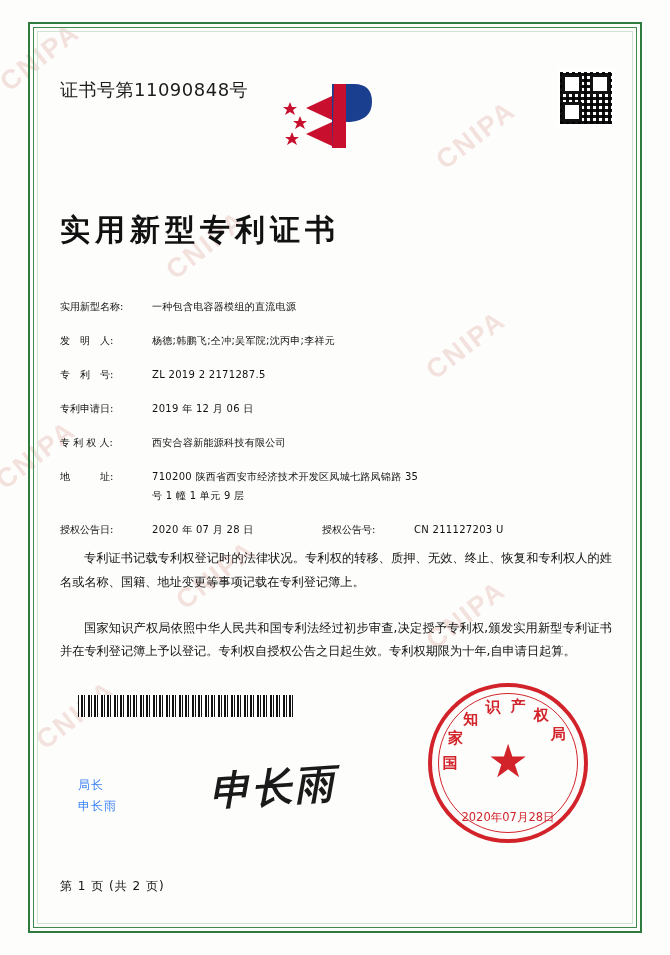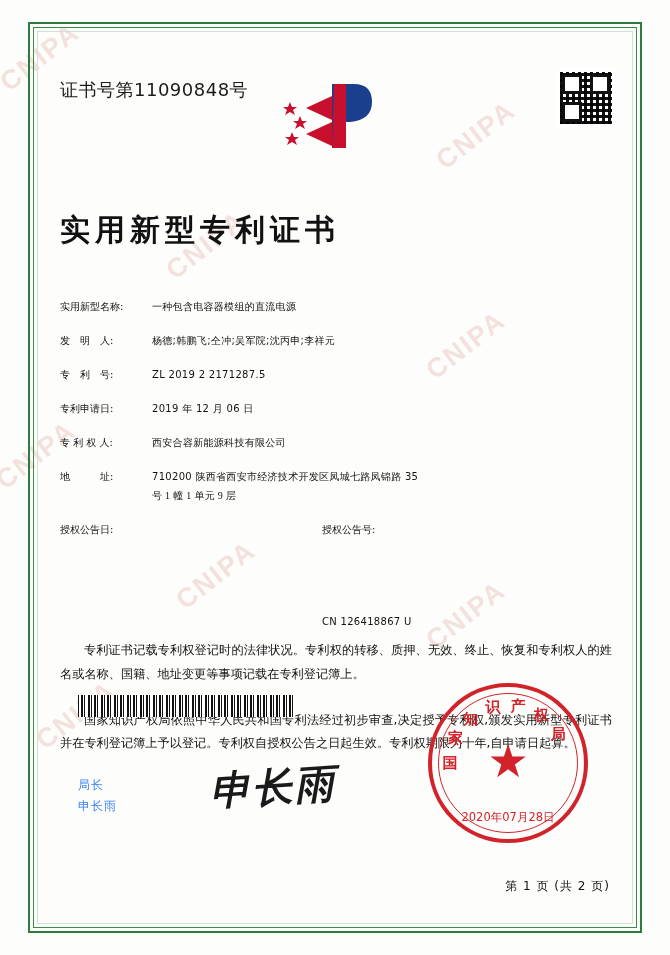--- a/index.html
+++ b/index.html
@@ -119,26 +119,26 @@
   .flabel{
     width:92px;
     flex:0 0 92px;
     letter-spacing:0px;
     white-space:nowrap;
   }
   .fvalue{
     flex:1;
     letter-spacing:.3px;
   }
-  .fvalue .sub{display:block;font-family:Liberation Serif, serif;}
+  .fvalue .sub{display:block;}
   .row-two{
     display:flex;
   }
   .row-two .left{width:262px;display:flex;}
-  .row-two .right{display:flex;flex-direction:column;}
+  .row-two .right{display:flex;}
   .para{
     margin-top:22px;
     font-size:12.2px;
     line-height:1.95;
     text-indent:24px;
     color:#111;
     text-align:justify;
   }
   .para2{margin-top:8px;}
 
@@ -206,22 +206,22 @@
     position:absolute;
     left:50%;bottom:14px;
     transform:translateX(-50%);
     font-size:11.5px;
     color:#d2232a;
     white-space:nowrap;
     font-family:"DejaVu Sans", sans-serif;
   }
   .footer{
     position:absolute;
-    left:0;right:2px;bottom:20px;
-    text-align:right;
+    left:0;right:8px;bottom:20px;
+    text-align:left;
     font-size:12px;
     color:#111;
     letter-spacing:1px;
   }
 </style>
 </head>
 <body>
 
 <div class="page">
 
@@ -295,24 +295,25 @@
         <div class="flabel">地　　　址:</div>
         <div class="fvalue">
           <span>710200 陕西省西安市经济技术开发区凤城七路凤锦路 35</span>
           <span class="sub">号 1 幢 1 单元 9 层</span>
         </div>
       </div>
 
       <div class="row-two">
         <div class="left">
           <div class="flabel">授权公告日:</div>
+          <div class="fvalue">2020 年 07 月 28 日</div>
         </div>
         <div class="right">
           <div class="flabel">授权公告号:</div>
-          <div class="fvalue">CN 126418867 U</div>
+          <div class="fvalue">CN 211127203 U</div>
         </div>
       </div>
 
     </div>
 
     <div class="para para2">专利证书记载专利权登记时的法律状况。专利权的转移、质押、无效、终止、恢复和专利权人的姓名或名称、国籍、地址变更等事项记载在专利登记簿上。</div>
     <div class="para">国家知识产权局依照中华人民共和国专利法经过初步审查,决定授予专利权,颁发实用新型专利证书并在专利登记簿上予以登记。专利权自授权公告之日起生效。专利权期限为十年,自申请日起算。</div>
 
     <div class="barcode"></div>
 

